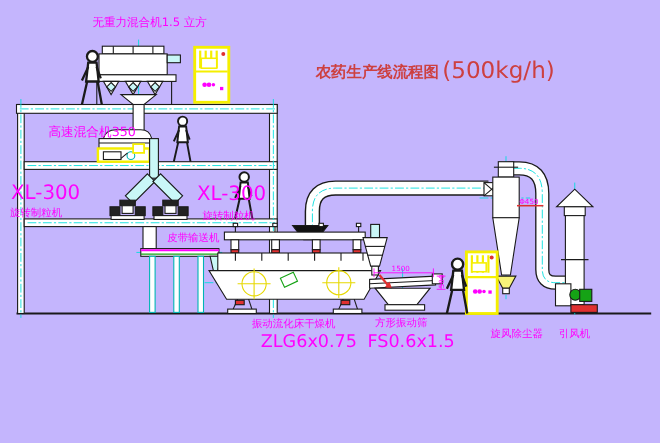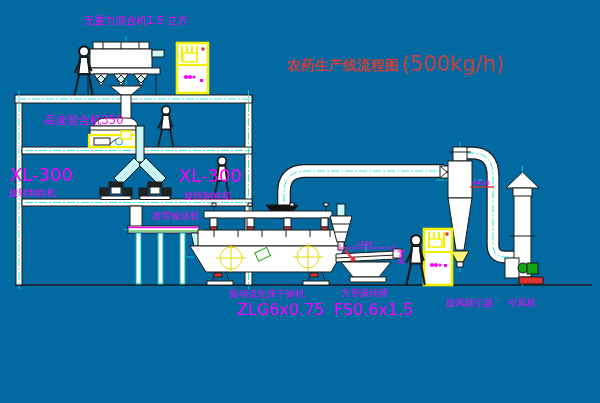--- a/index.html
+++ b/index.html
@@ -1,16 +1,16 @@
 <!DOCTYPE html>
 <html><head>
 <meta charset="utf-8">
 <style>
   html,body{margin:0;padding:0;background:#fff;}
-  #stage{position:relative;width:600px;height:403px;background:#0369a1;overflow:hidden;
+  #stage{position:relative;width:600px;height:403px;background:#c4b5fd;overflow:hidden;
          font-family:"DejaVu Sans",sans-serif;}
   svg{position:absolute;left:0;top:0;}
   text{font-family:"DejaVu Sans",sans-serif;}
   .lbl{fill:#ff00ff;}
   .ttl{fill:#cd4040;}
 </style>
 </head>
 <body>
 
 <div id="stage">

